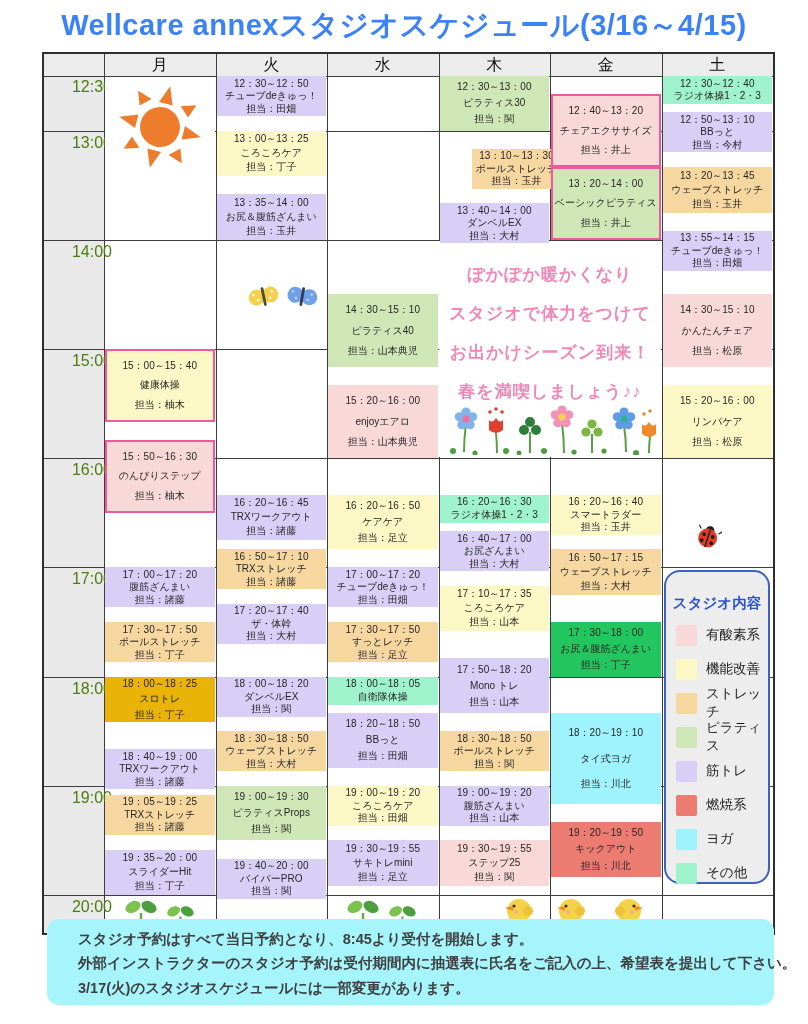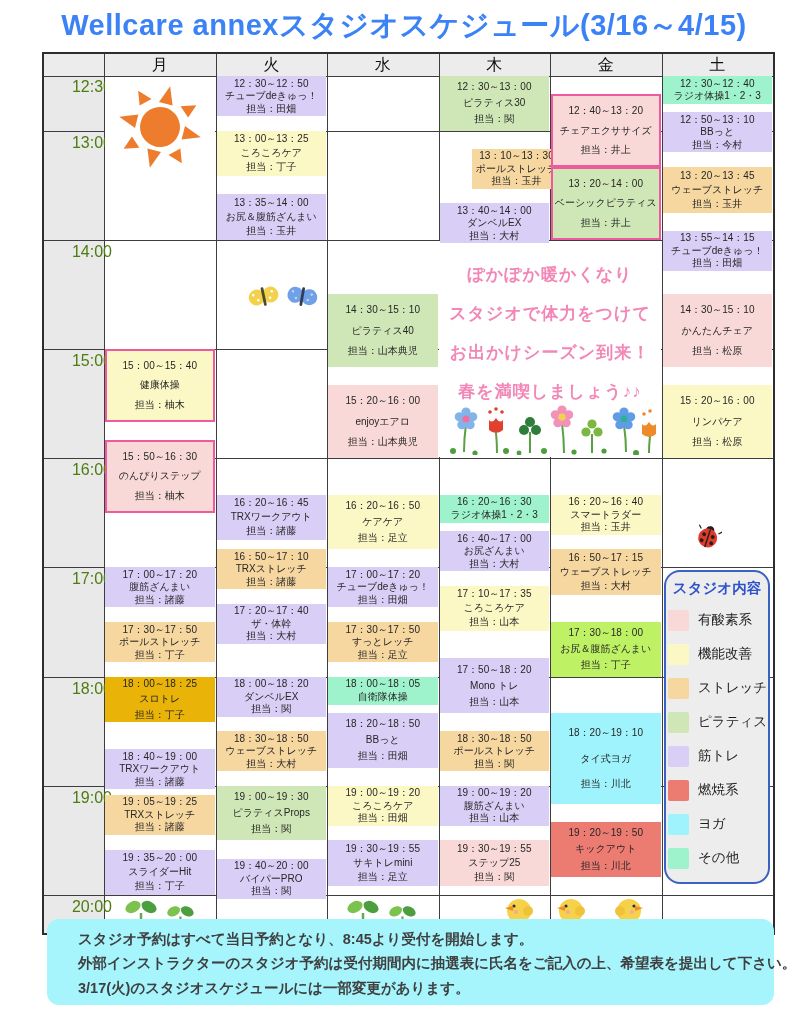--- a/index.html
+++ b/index.html
@@ -23,23 +23,23 @@
       font-size:10px;line-height:12px;color:#262626;overflow:hidden;padding:1px 1px;}
   .ev.hl{border:2px solid #ef5a9e;}
   .announce{position:absolute;z-index:2;background:#fff;display:flex;flex-direction:column;
             align-items:center;}
   .announce-lines{display:flex;flex-direction:column;gap:16px;padding-top:22px;}
   .announce-lines div{font-size:17px;font-weight:bold;color:#f287b7;letter-spacing:1px;
                       text-align:center;white-space:nowrap;}
   .flowers{position:absolute;bottom:2px;left:5px;}
   .legend{position:absolute;z-index:4;background:#ededed;border:2px solid #3b62c2;
           border-radius:16px;box-sizing:border-box;}
-  .legend-title{text-align:center;font-size:14.5px;font-weight:bold;color:#2d52cc;margin-top:7px;}
+  .legend-title{text-align:center;font-size:14.5px;font-weight:bold;color:#2d52cc;margin-top:22px;}
   .legend-items{margin-top:5px;}
-  .legend-row{display:flex;align-items:center;height:34px;padding-left:2px;}
+  .legend-row{display:flex;align-items:center;height:34px;padding-left:10px;}
   .legend-swatch{width:21px;height:21px;border-radius:2px;flex:0 0 auto;}
   .legend-label{font-size:13.5px;color:#1c1c1c;margin-left:9px;}
   .deco{position:absolute;z-index:4;}
   .notes{position:absolute;left:47px;top:919px;width:727px;height:86px;z-index:6;
          background:#a6f4fc;border-radius:12px;box-sizing:border-box;padding:8px 16px;}
   .notes div{font-size:14.5px;font-weight:bold;color:#3f3f3f;line-height:1.68;white-space:nowrap;margin-left:15px;}
 </style>
 </head>
 <body>
 
@@ -395,21 +395,21 @@
         <div class="ev" style="left: 507px; width: 109.5px; top: 440.6px; height: 40px; background: rgb(251, 248, 197);">
           <div class="ev-time">16：20～16：40</div>
           <div class="ev-name">スマートラダー</div>
           <div class="ev-staff">担当：玉井</div>
         </div>
         <div class="ev" style="left: 507px; width: 109.5px; top: 495.2px; height: 45.5px; background: rgb(246, 215, 160);">
           <div class="ev-time">16：50～17：15</div>
           <div class="ev-name">ウェーブストレッチ</div>
           <div class="ev-staff">担当：大村</div>
         </div>
-        <div class="ev" style="left: 507px; width: 109.5px; top: 568px; height: 54.6px; background: #bef264;">
+        <div class="ev" style="left: 507px; width: 109.5px; top: 568px; height: 54.6px; background: #22c55e;">
           <div class="ev-time">17：30～18：00</div>
           <div class="ev-name">お尻＆腹筋ざんまい</div>
           <div class="ev-staff">担当：丁子</div>
         </div>
         <div class="ev" style="left: 507px; width: 109.5px; top: 659px; height: 91px; background: rgb(159, 243, 252);">
           <div class="ev-time">18：20～19：10</div>
           <div class="ev-name">タイ式ヨガ</div>
           <div class="ev-staff">担当：川北</div>
         </div>
         <div class="ev" style="left: 507px; width: 109.5px; top: 768.2px; height: 54.6px; background: rgb(236, 123, 114);">

